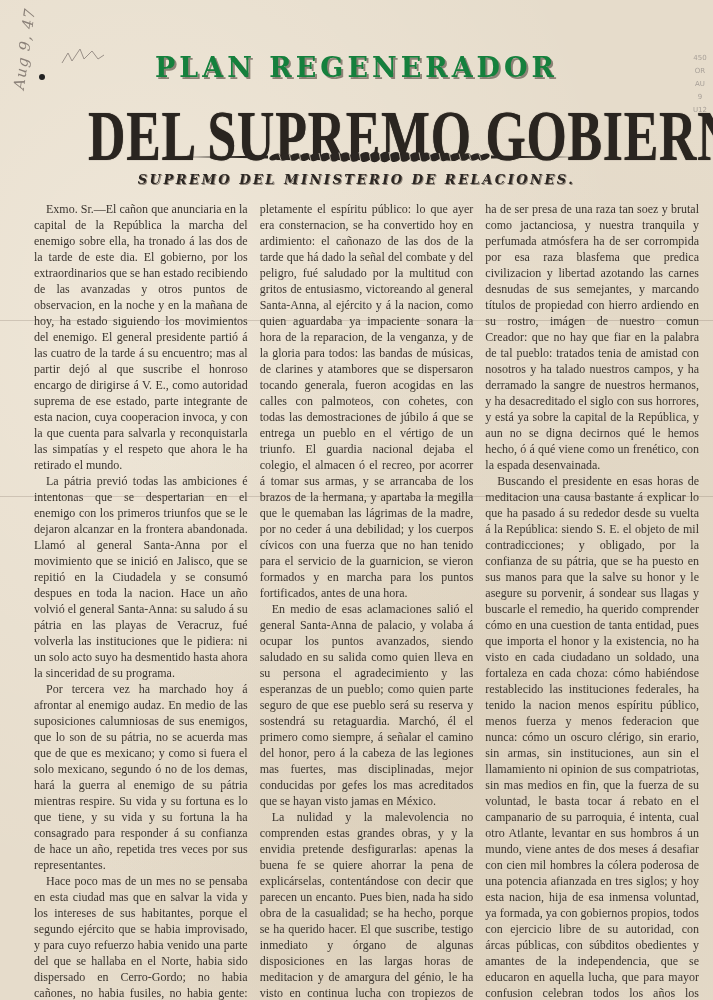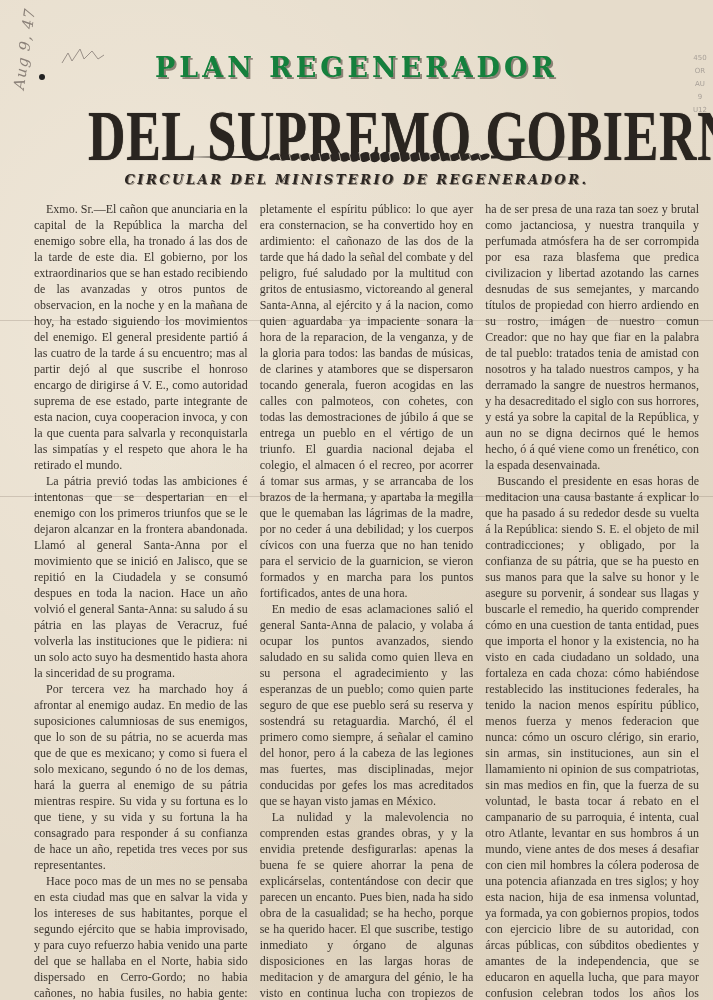--- a/index.html
+++ b/index.html
@@ -137,21 +137,21 @@
           <line x1="226" y1="2.5" x2="228" y2="11.5"></line>
         <line x1="236" y1="2.5" x2="238" y2="11.5"></line>
           <line x1="246" y1="3" x2="248" y2="11"></line>
         <line x1="256" y1="3" x2="258" y2="11"></line>
           <line x1="266" y1="3" x2="268" y2="11"></line>
         <line x1="276" y1="3.5" x2="278" y2="10.5"></line>
           <line x1="286" y1="4" x2="288" y2="10"></line>
         <line x1="296" y1="4" x2="298" y2="10"></line>
       </g>
     </svg>
-    <div class="subtitle">CIRCULAR DEL MINISTERIO DE REGENERADOR.</div>
+    <div class="subtitle">SUPREMO DEL MINISTERIO DE RELACIONES.</div>
   </div>
 
   <div class="fold" style="top:320px;"></div>
   <div class="fold" style="top:496px;"></div>
 
   <div class="columns">
     <div class="col">
       <p>Exmo. Sr.—El cañon que anunciaria en la capital de la República la marcha del enemigo sobre ella, ha tronado á las dos de la tarde de este dia. El gobierno, por los extraordinarios que se han estado recibiendo de las avanzadas y otros puntos de observacion, en la noche y en la mañana de hoy, ha estado siguiendo los movimientos del enemigo. El general presidente partió á las cuatro de la tarde á su encuentro; mas al partir dejó al que suscribe el honroso encargo de dirigirse á V. E., como autoridad suprema de ese estado, parte integrante de esta nacion, cuya cooperacion invoca, y con la que cuenta para salvarla y reconquistarla las simpatías y el respeto que ahora le ha retirado el mundo.</p>
       <p>La pátria previó todas las ambiciones é intentonas que se despertarian en el enemigo con los primeros triunfos que se le dejaron alcanzar en la frontera abandonada. Llamó al general Santa-Anna por el movimiento que se inició en Jalisco, que se repitió en la Ciudadela y se consumó despues en toda la nacion. Hace un año volvió el general Santa-Anna: su saludo á su pátria en las playas de Veracruz, fué volverla las instituciones que le pidiera: ni un solo acto suyo ha desmentido hasta ahora la sinceridad de su programa.</p>
       <p>Por tercera vez ha marchado hoy á afrontar al enemigo audaz. En medio de las suposiciones calumniosas de sus enemigos, que lo son de su pátria, no se acuerda mas que de que es mexicano; y como si fuera el solo mexicano, segundo ó no de los demas, hará la guerra al enemigo de su pátria mientras respire. Su vida y su fortuna es lo que tiene, y su vida y su fortuna la ha consagrado para responder á su confianza de hace un año, repetida tres veces por sus representantes.</p>

